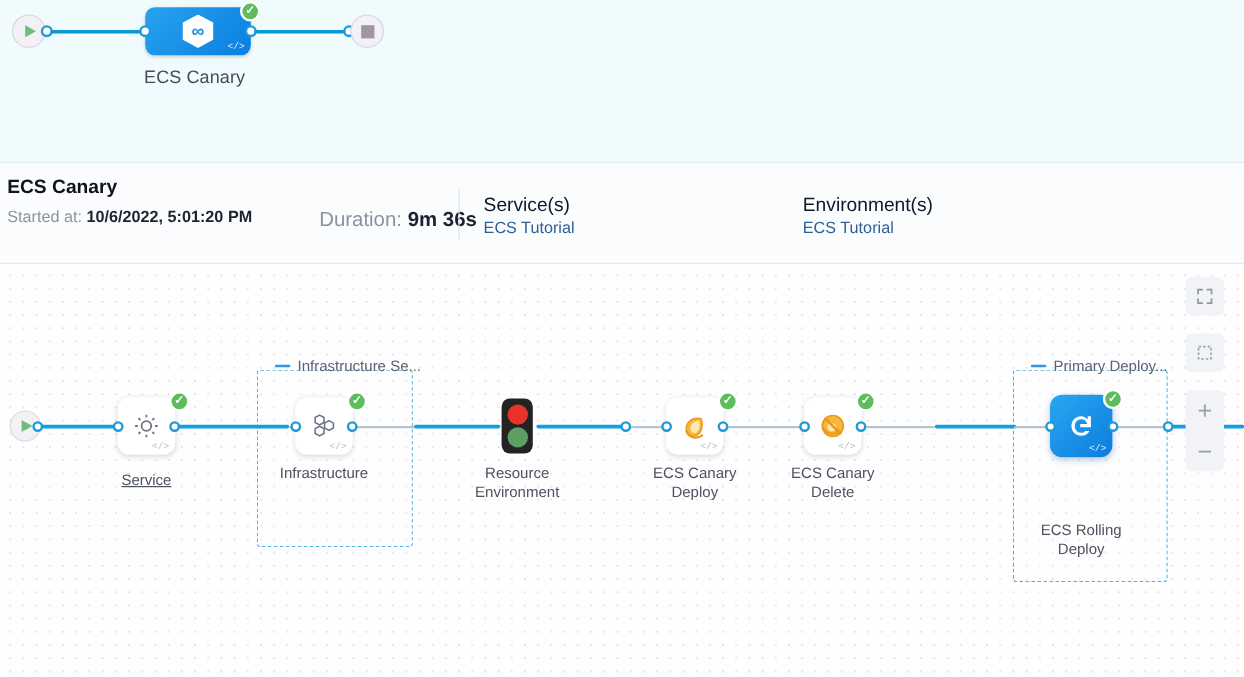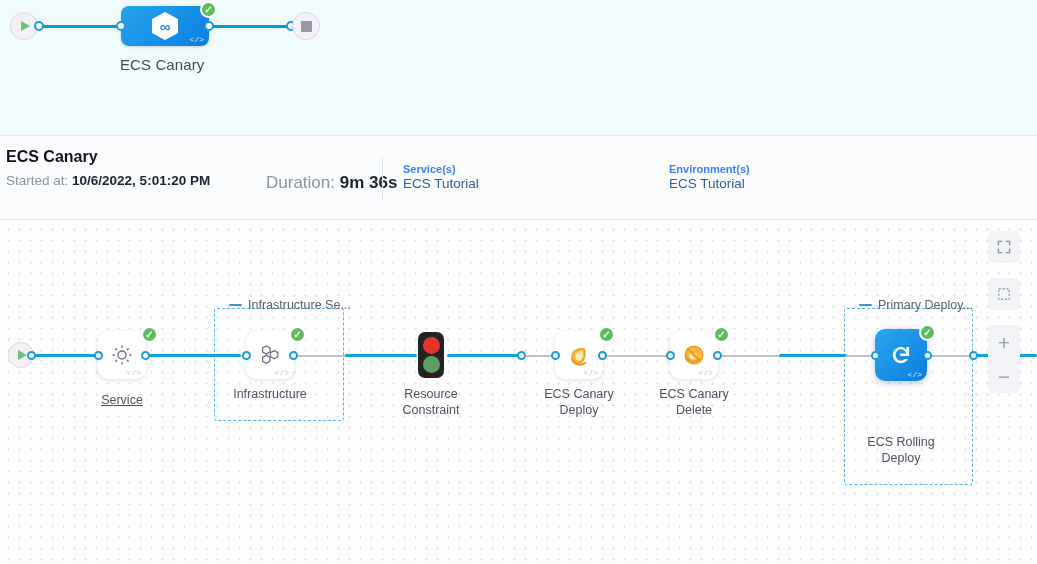--- a/index.html
+++ b/index.html
@@ -93,21 +93,21 @@
   .muted { color: #8b93a3; }
   .strong { color: #1c2331; font-weight: 600; }
   .ib-duration { position: absolute; left: 266px; top: 37px; font-size: 17px; }
   .vdiv {
     position: absolute; left: 382px; top: 22px;
     width: 1px; height: 42px; background: #dfe4ec;
   }
   .ib-col { position: absolute; top: 27px; }
   .ib-col.svc { left: 403px; }
   .ib-col.env { left: 669px; }
-  .ib-col-head { font-size: 11px; font-weight: bold; color: #3b82f6; }
+  .ib-col-head { font-size: 16px; font-weight: normal; color: #0f172a; }
   .ib-col-link { font-size: 13.5px; color: #2d5f99; margin-top: 1px; cursor: pointer; }
 
   
   .canvas {
     position: relative;
     width: 1037px; height: 343px;
     background-color: #fefeff;
     background-image: radial-gradient(#dde6ee 1px, transparent 1.1px);
     background-size: 11px 11px;
     background-position: 3px 4px;
@@ -229,21 +229,21 @@
   </div>
 
   <div class="ib-col env">
     <div class="ib-col-head">Environment(s)</div>
     <div class="ib-col-link">ECS Tutorial</div>
   </div>
 </div>
 
 <div class="canvas">
 
-  <div class="group" style="left:214px; top:88px; width:130px; height:113px;">
+  <div class="group" style="left:214px; top:88px; width:130px; height:148px;">
     <div class="group-label">
       <span class="dash"></span>
       <span>Infrastructure Se...</span>
     </div>
   </div>
 
 
   <div class="group" style="left:844px; top:88px; width:129px; height:177px;">
     <div class="group-label">
       <span class="dash"></span>
@@ -294,21 +294,21 @@
   <div class="port sm" style="left:242px; top:131px;"></div>
   <div class="port sm" style="left:289px; top:131px;"></div>
   <div class="node-label" style="left:210px; top:166px;">Infrastructure</div>
 
   <div class="traffic" style="left:418px; top:112px;">
     <div class="bulb red"></div>
     <div class="bulb green"></div>
   </div>
   <div class="node-label" style="left:371px; top:166px;">
     <div>Resource</div>
-    <div>Constraint</div>
+    <div>Environment</div>
   </div>
   <div class="port sm" style="left:517px; top:131px;"></div>
 
   <div class="node" style="left:555px; top:111px;">
     <svg width="28" height="28" viewBox="0 0 32 32">
       <path d="M22 9 C12 7 7 14 8 20 C9 25 15 27 19 24 C23 21 24 14 22 9 Z" fill="#f6b73c" stroke="#eb9a1c" stroke-width="1.4"></path>
       <path d="M20 11 C14 11 11 16 12 20 C13 23 17 24 19 21 C21 18 21 14 20 11 Z" fill="#fde7b3"></path>
       <path d="M8 21 C10 27 18 29 23 25" fill="none" stroke="#eb9a1c" stroke-width="2.2" stroke-linecap="round"></path>
     </svg>
     <div class="codebadge dark">&lt;/&gt;</div>

